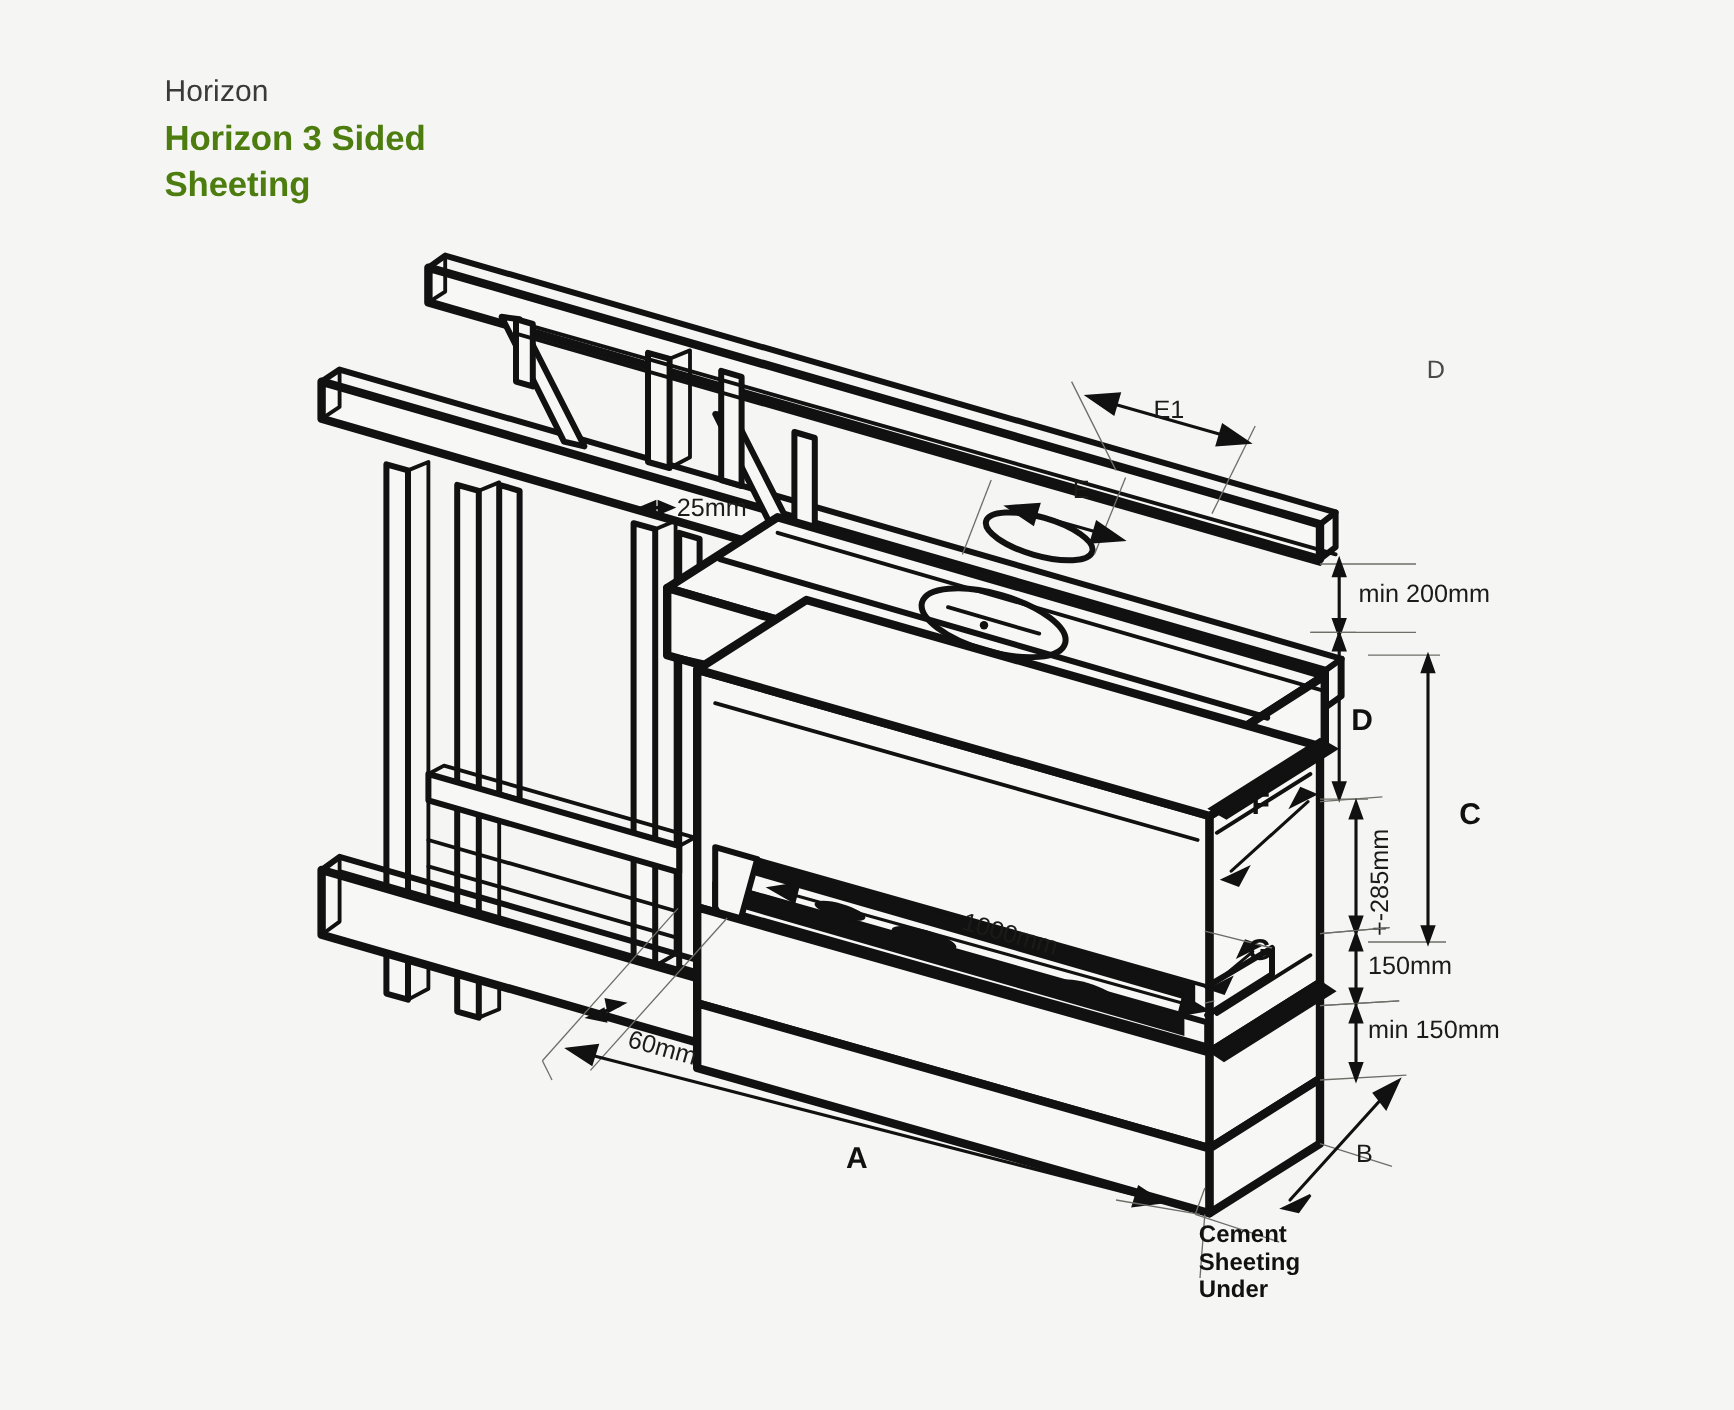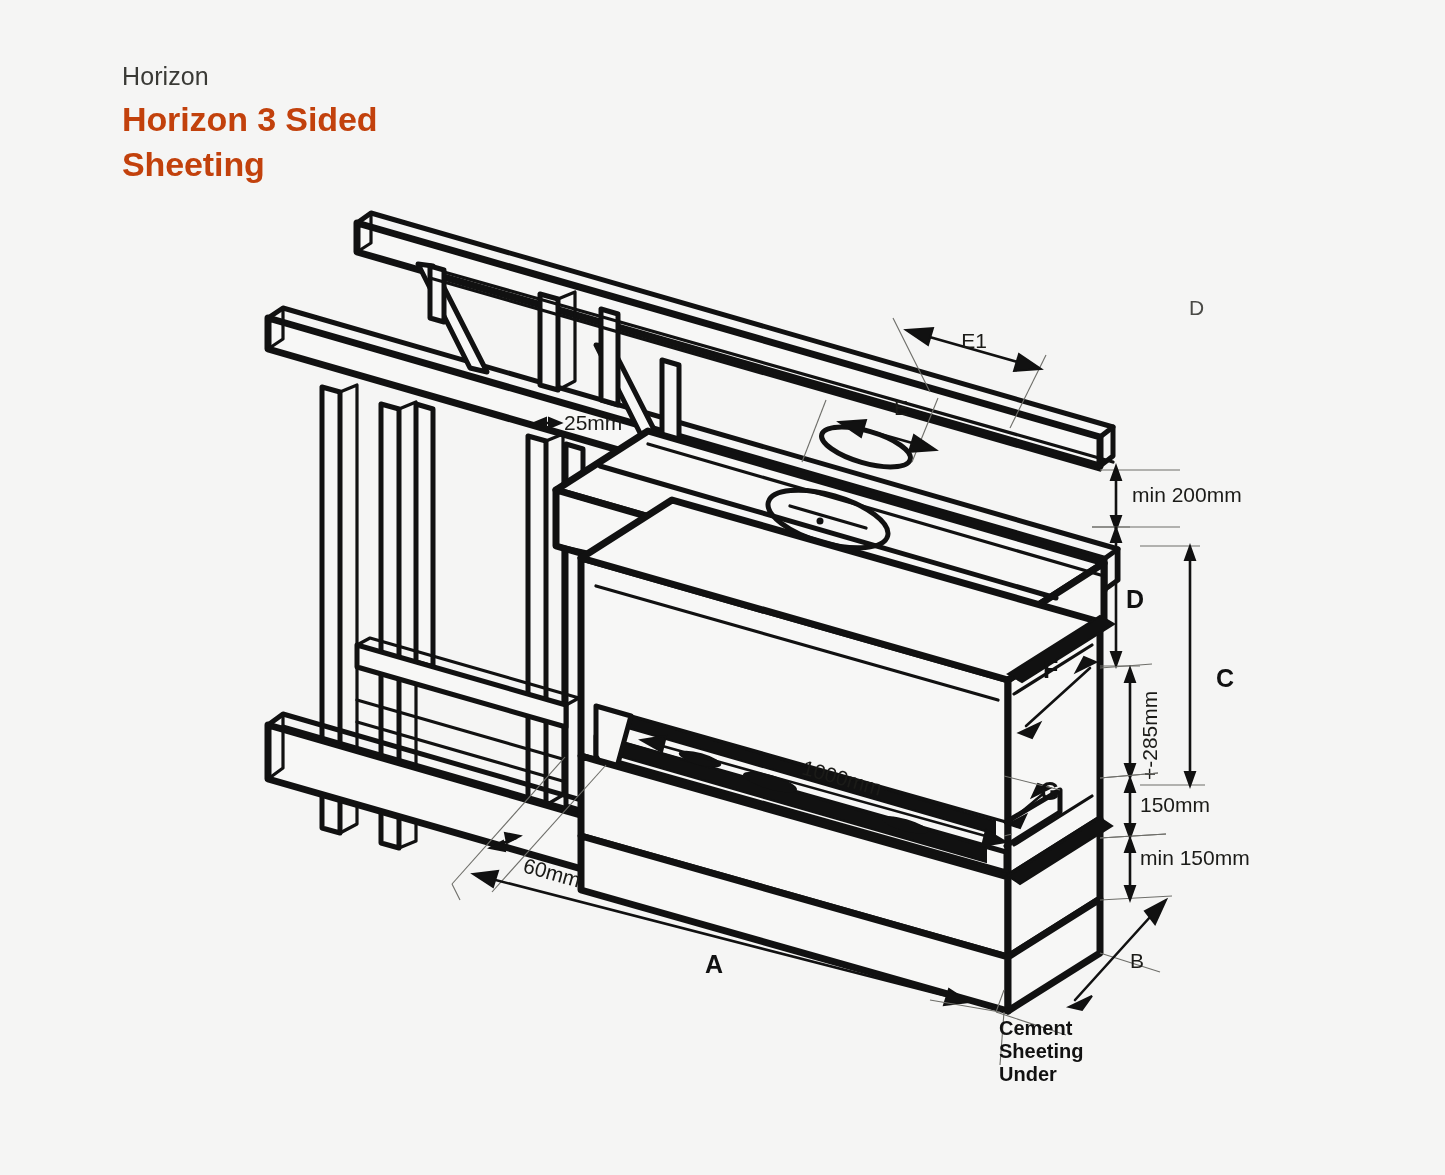--- a/index.html
+++ b/index.html
@@ -16,36 +16,36 @@
     overflow: hidden;
   }
   #stage {
     position: absolute;
     inset: 0;
     width: 1445px;
     height: 1175px;
   }
   .title-block {
     position: absolute;
-    left: 122px;
+    left: 137px;
     top: 62px;
     width: 420px;
   }
   .brand {
     font-size: 25px;
     font-weight: 400;
     color: #3a3a36;
     letter-spacing: 0.1px;
     line-height: 1.15;
     margin: 0 0 6px 0;
   }
   .headline {
-    font-size: 34px;
+    font-size: 29px;
     font-weight: 700;
-    color: #c2410c;
+    color: #4d7c0f;
     line-height: 1.33;
     margin: 0;
     letter-spacing: -0.1px;
   }
   svg.drawing {
     position: absolute;
     left: 0;
     top: 0;
     width: 1445px;
     height: 1175px;

